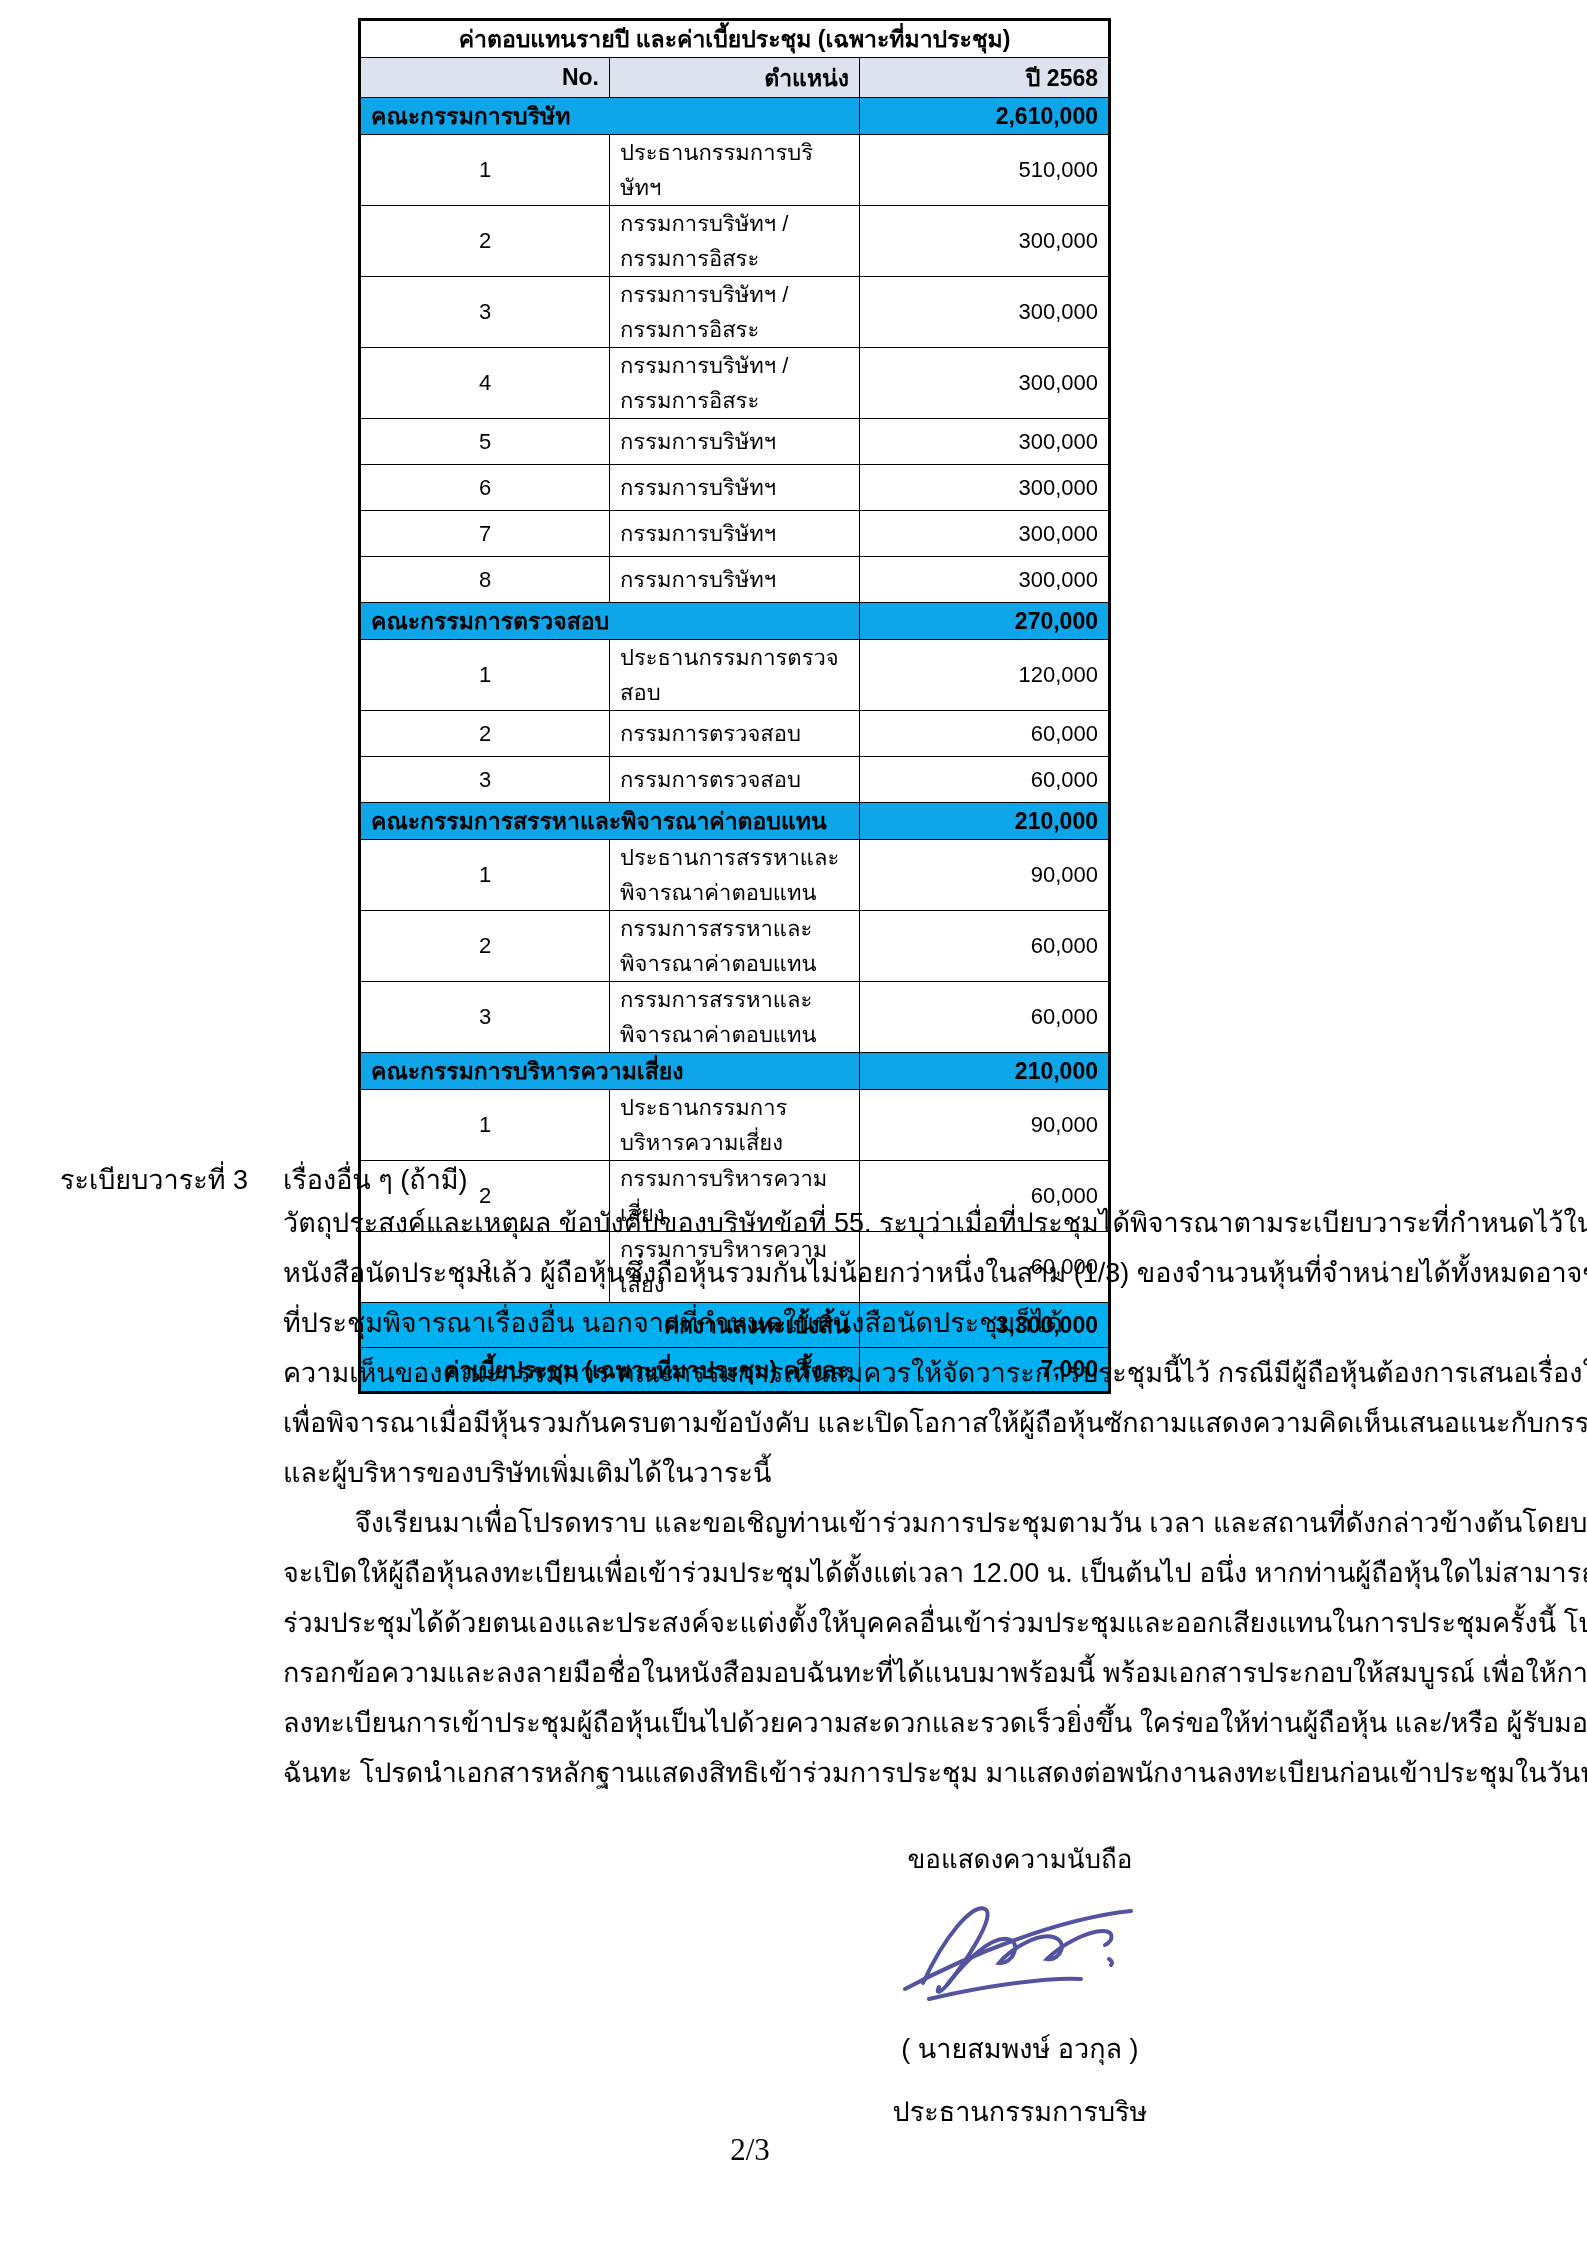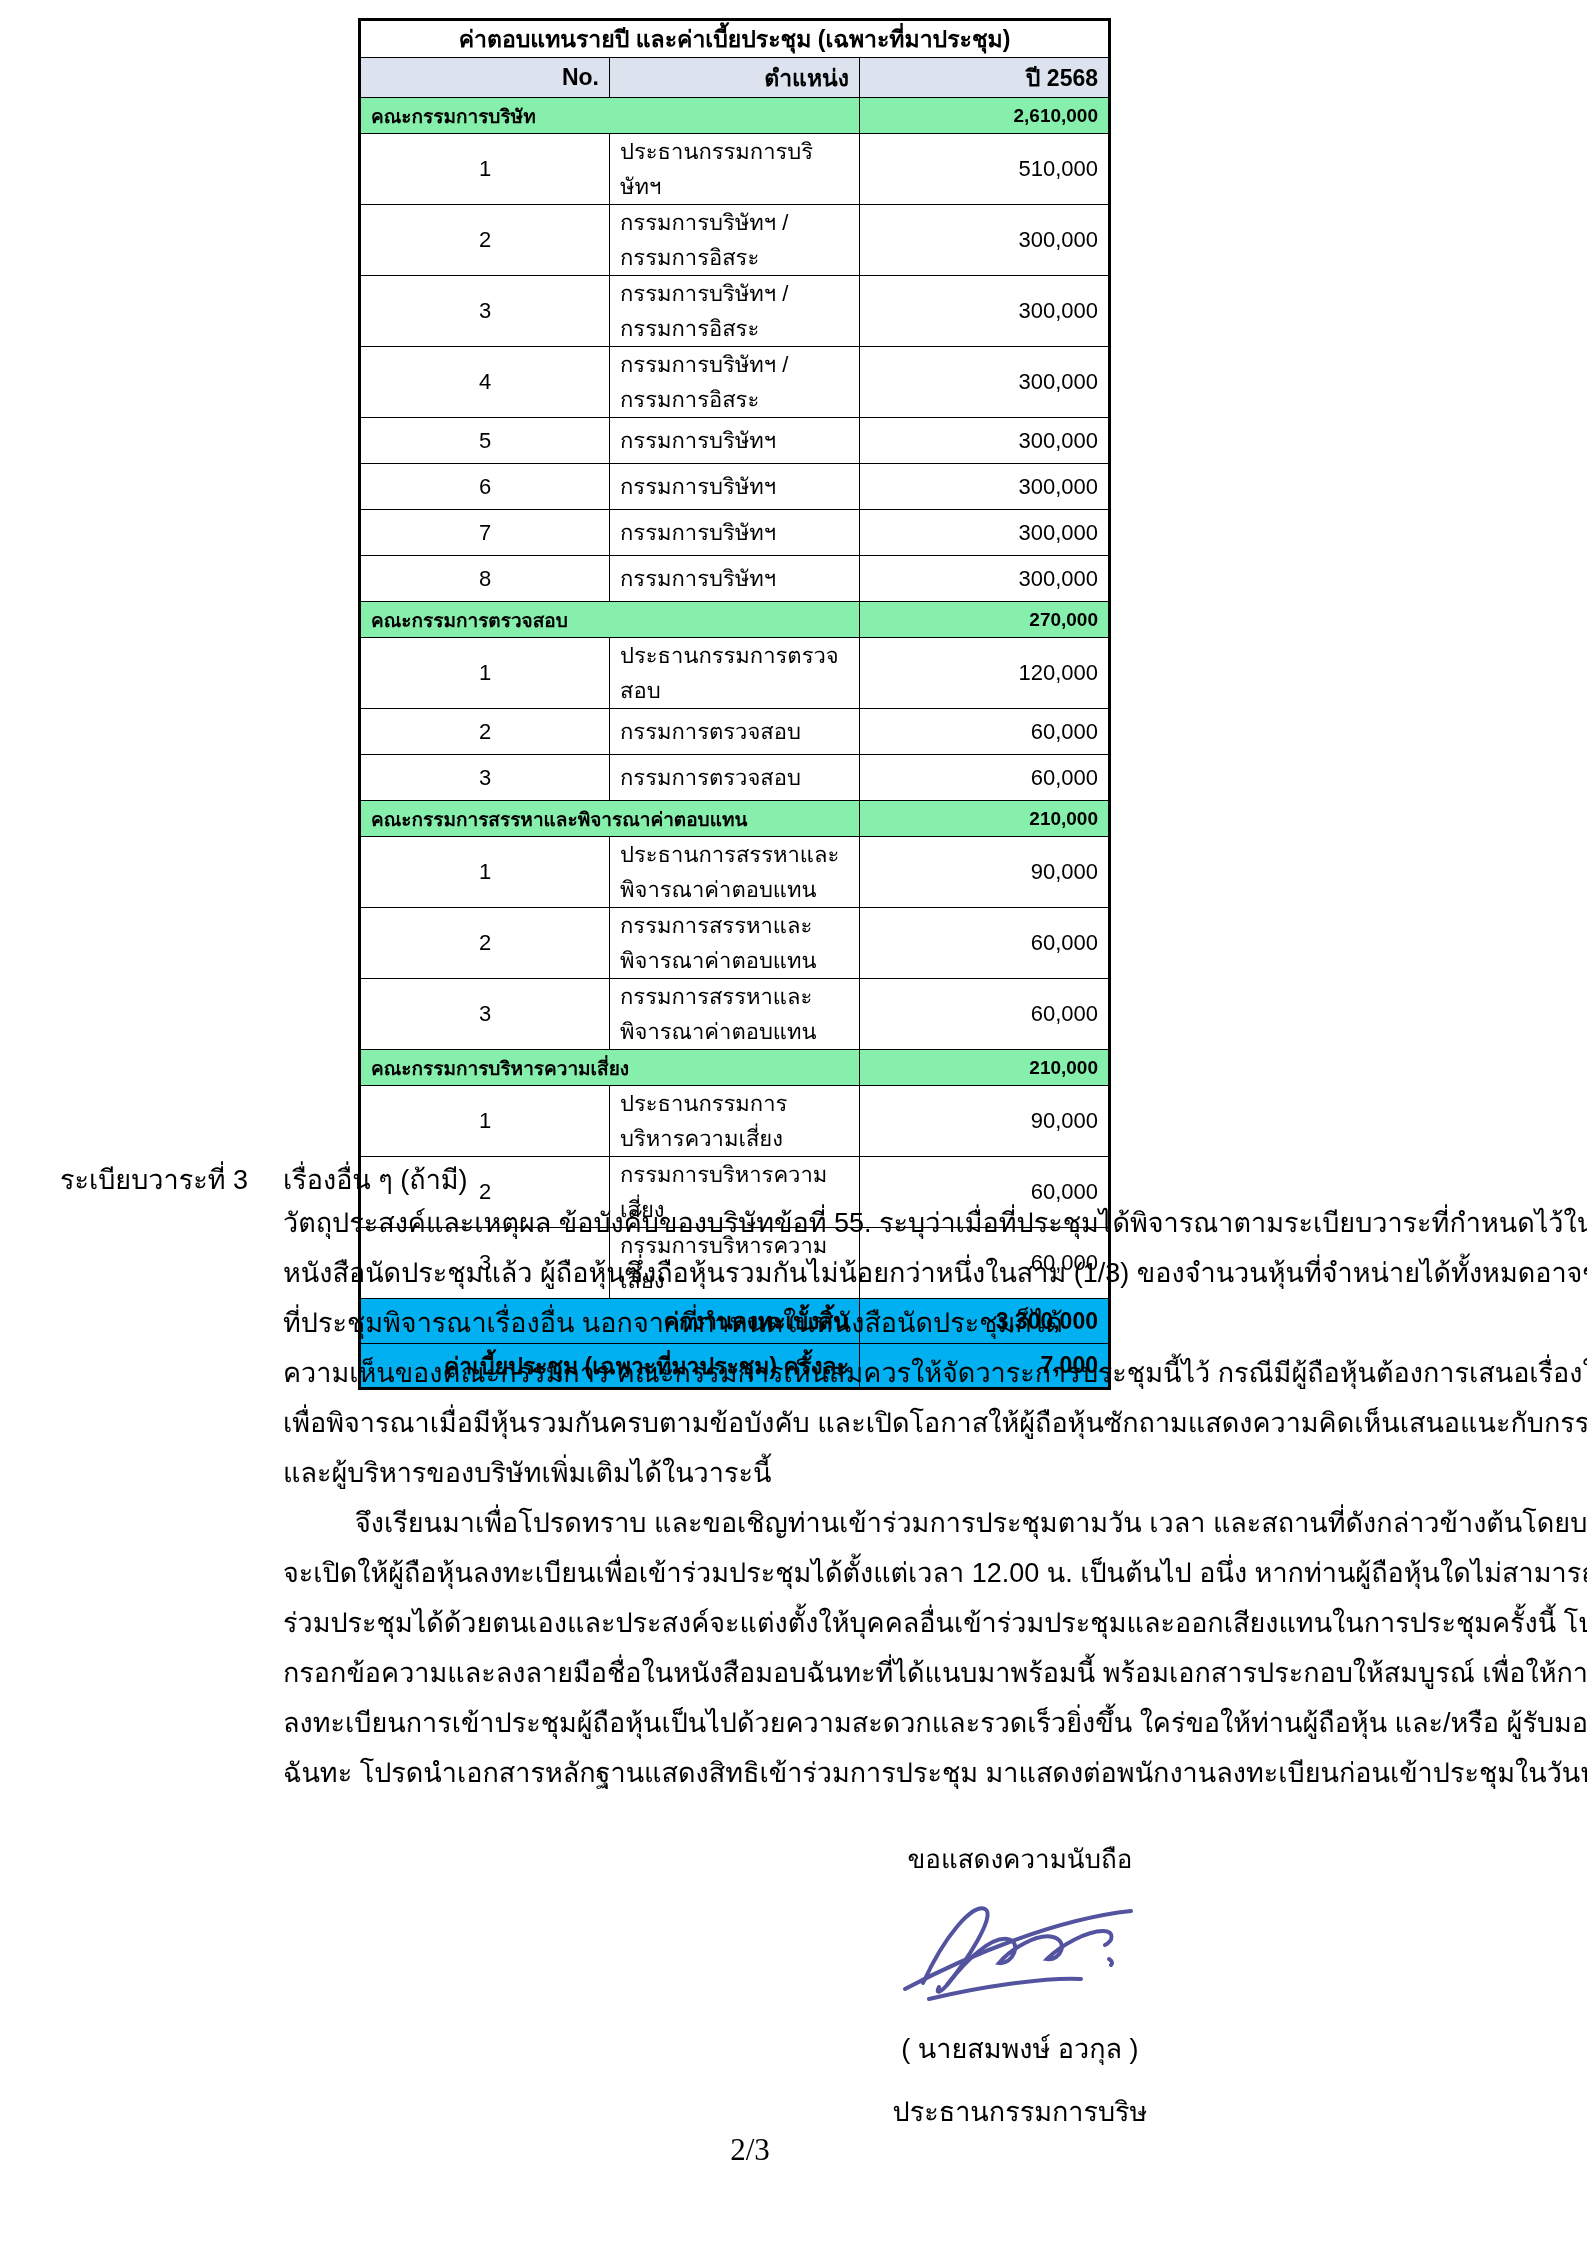--- a/index.html
+++ b/index.html
@@ -38,24 +38,24 @@
     background:#dce3ef;
     height:40px;
     font-size:23px;
     font-weight:bold;
     text-align:right;
   }
   .col-no{width:76px;}
   .col-pos{width:507px;}
   .col-val{width:170px;}
   .section-row td{
-    background:#86efac;
+    background:#0ea5e9;
     font-weight:bold;
     height:36px;
-    font-size:19px;
+    font-size:23px;
     margin-top:12px;
   }
   .sec-name{text-align:left;padding-left:8px;}
   .sec-total{text-align:right;padding-right:10px;}
   .data-row td{
     height:46px;
     font-size:22px;
     background:#ffffff;
   }
   .cell-no{text-align:center;}

